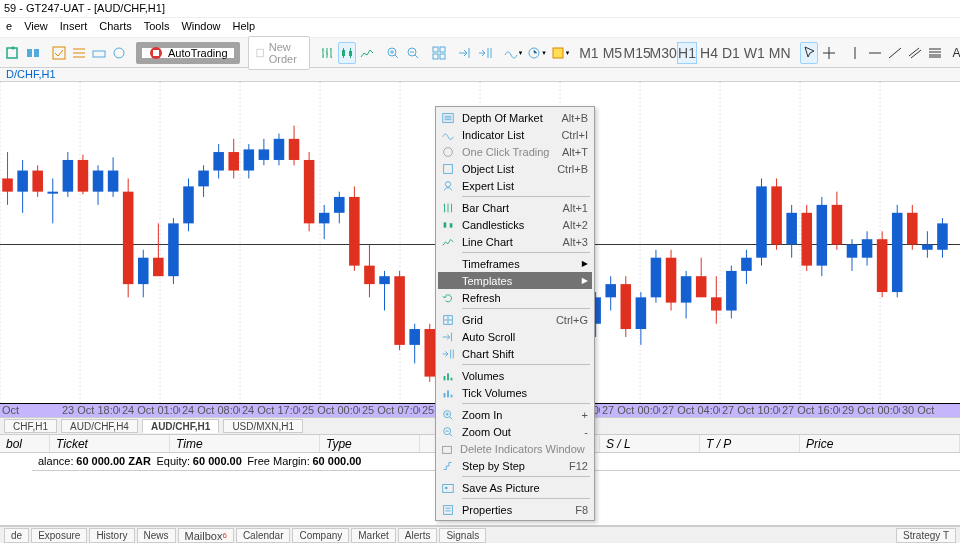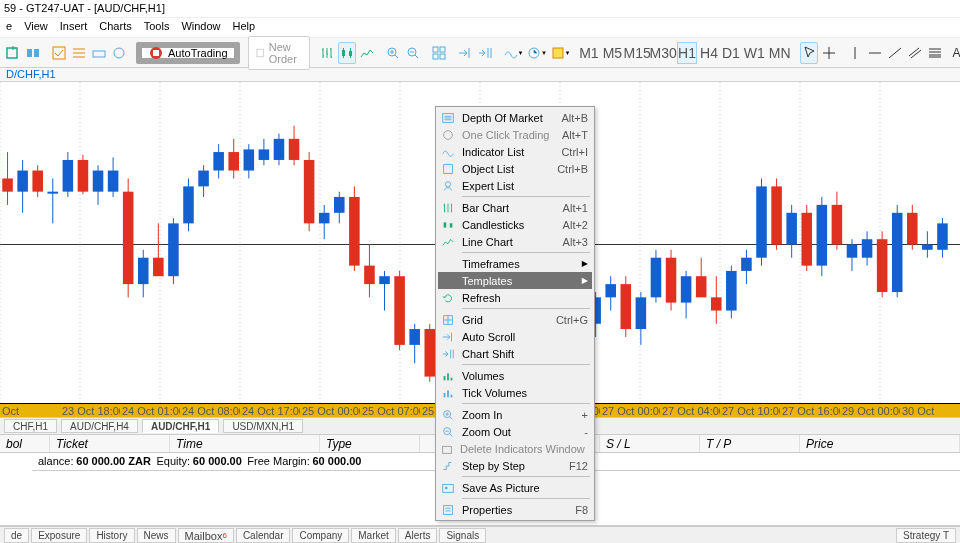--- a/index.html
+++ b/index.html
@@ -10,21 +10,21 @@
 .toolbar { background: #f7f7f7; height: 30px; border-bottom: 1px solid #d0d0d0; display: flex; align-items: center; padding: 0 4px; gap: 2px; }
 .tbtn { width: 22px; height: 22px; display: flex; align-items: center; justify-content: center; border: 1px solid transparent; border-radius: 2px; }
 .tsep { width: 1px; height: 20px; background: #ccc; margin: 0 2px; }
 .autotrading { display: flex; align-items: center; gap: 4px; padding: 0 6px; height: 22px; border: 6px solid #a3a3a3; border-radius: 2px; background: #fff; }
 .neworder { display: flex; align-items: center; gap: 4px; padding: 16px 6px; height: 22px; border: 1px solid #d0d0d0; border-radius: 2px; background: #fff; color: #999; }
 .tflabel { width: 24px; height: 22px; display: flex; align-items: center; justify-content: center; font-size: 14px; color: #555; border: 1px solid transparent; }
 .tflabel.active { background: #e5f3ff; border: 1px solid #99d1ff; }
 .symbol-tab { background: #f7f7f7; height: 14px; font-size: 10px; padding: 0 6px; border-bottom: 1px solid #d0d0d0; color: #0066cc; }
 .chart-area { position: relative; background: #fff; height: 335px; width: 100%; overflow: hidden; }
 .chart-svg { position: absolute; inset: 0; }
-.xaxis { position: absolute; bottom: 0; left: 0; right: 0; height: 14px; background: #eab308; display: flex; font-size: 9px; color: #555; border-top: 1px solid #000; align-items: center; }
+.xaxis { position: absolute; bottom: 0; left: 0; right: 0; height: 14px; background: #c4b5fd; display: flex; font-size: 9px; color: #555; border-top: 1px solid #000; }
 .xaxis span { flex: 1; text-align: left; padding-left: 2px; white-space: nowrap; overflow: hidden; }
 .tabstrip { background: #f0f0f0; height: 18px; display: flex; gap: 4px; padding: 1px 4px; border-top: 1px solid #ccc; border-bottom: 1px solid #ccc; }
 .tab { background: #f8f8f8; border: 1px solid #ccc; padding: 0 8px; font-size: 10px; color: #444; display: flex; align-items: center; }
 .tab.active { background: #fff; border-bottom-color: #fff; font-weight: bold; }
 .orders-header { background: #f7f7f7; height: 18px; display: flex; border-bottom: 1px solid #ccc; }
 .orders-header span { flex: 1; font-size: 12px; padding: 2px 6px; border-right: 1px solid #e0e0e0; font-style: italic; }
 .balance-row { background: #fff; height: 18px; padding: 2px 6px; font-size: 10px; font-weight: bold; border-bottom: 1px solid #ccc; margin-left: 32px; }
 .balance-row span { font-weight: normal; }
 .bottom-spacer { height: 55px; background: #fff; border-bottom: 1px solid #ccc; }
 .bottom-tabs { background: #f0f0f0; height: 18px; display: flex; gap: 2px; padding: 1px 4px; border-top: 1px solid #ccc; }
@@ -459,37 +459,37 @@
     <div class="ctxitem">
       <span class="ctxicon">
         <svg viewBox="0 0 16 16" width="14" height="14">
           <rect x="2" y="3" width="12" height="10" fill="none" stroke="#5ad"></rect>
           <path d="M4 8h8M4 10h8M4 6h8" stroke="#5ad"></path>
         </svg>
       </span>
       <span class="ctxlabel">Depth Of Market</span>
       <span class="ctxshort">Alt+B</span>
     </div>
+    <div class="ctxitem">
+      <span class="ctxicon">
+        <svg viewBox="0 0 16 16" width="14" height="14">
+          <path d="M2 10c2-4 4-4 6 0s4 4 6 0" stroke="#5ad" fill="none"></path>
+        </svg>
+      </span>
+      <span class="ctxlabel">Indicator List</span>
+      <span class="ctxshort">Ctrl+I</span>
+    </div>
     <div class="ctxitem disabled">
       <span class="ctxicon">
         <svg viewBox="0 0 16 16" width="14" height="14">
           <circle cx="8" cy="8" r="5" fill="none" stroke="#999"></circle>
         </svg>
       </span>
       <span class="ctxlabel">One Click Trading</span>
       <span class="ctxshort">Alt+T</span>
-    </div>
-    <div class="ctxitem">
-      <span class="ctxicon">
-        <svg viewBox="0 0 16 16" width="14" height="14">
-          <path d="M2 10c2-4 4-4 6 0s4 4 6 0" stroke="#5ad" fill="none"></path>
-        </svg>
-      </span>
-      <span class="ctxlabel">Indicator List</span>
-      <span class="ctxshort">Ctrl+I</span>
     </div>
     <div class="ctxitem">
       <span class="ctxicon">
         <svg viewBox="0 0 16 16" width="14" height="14">
           <rect x="3" y="3" width="10" height="10" fill="none" stroke="#5ad"></rect>
         </svg>
       </span>
       <span class="ctxlabel">Object List</span>
       <span class="ctxshort">Ctrl+B</span>
     </div>

